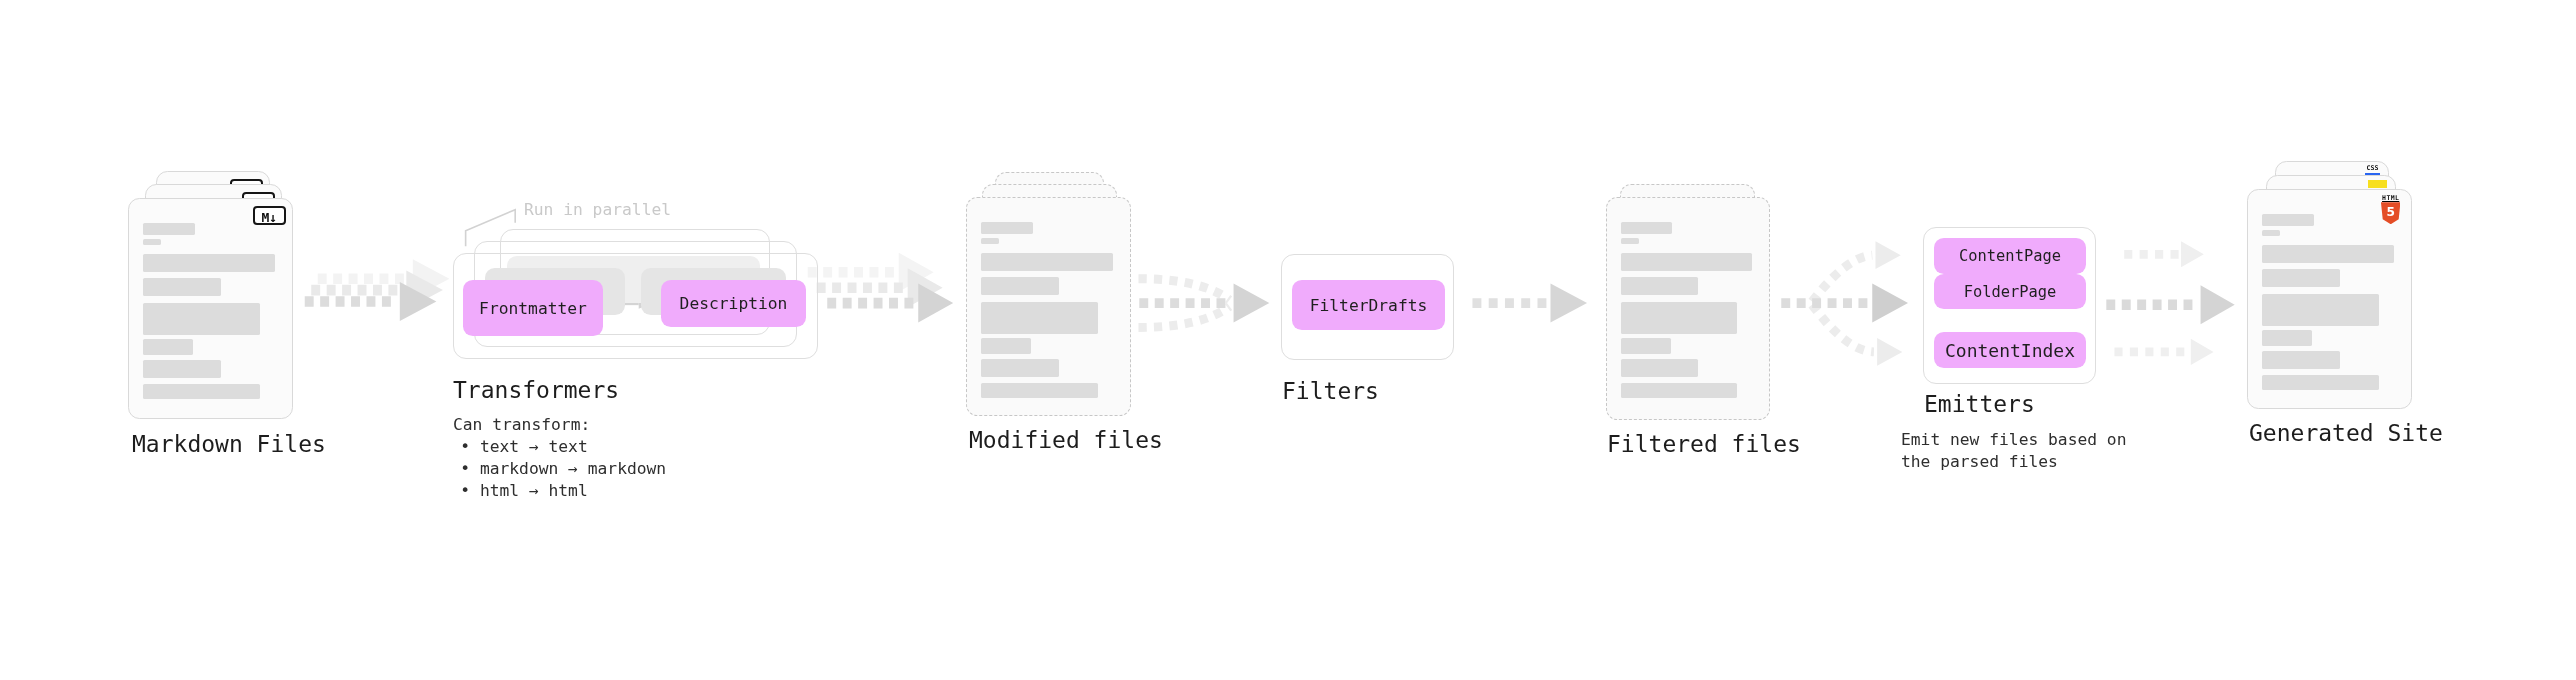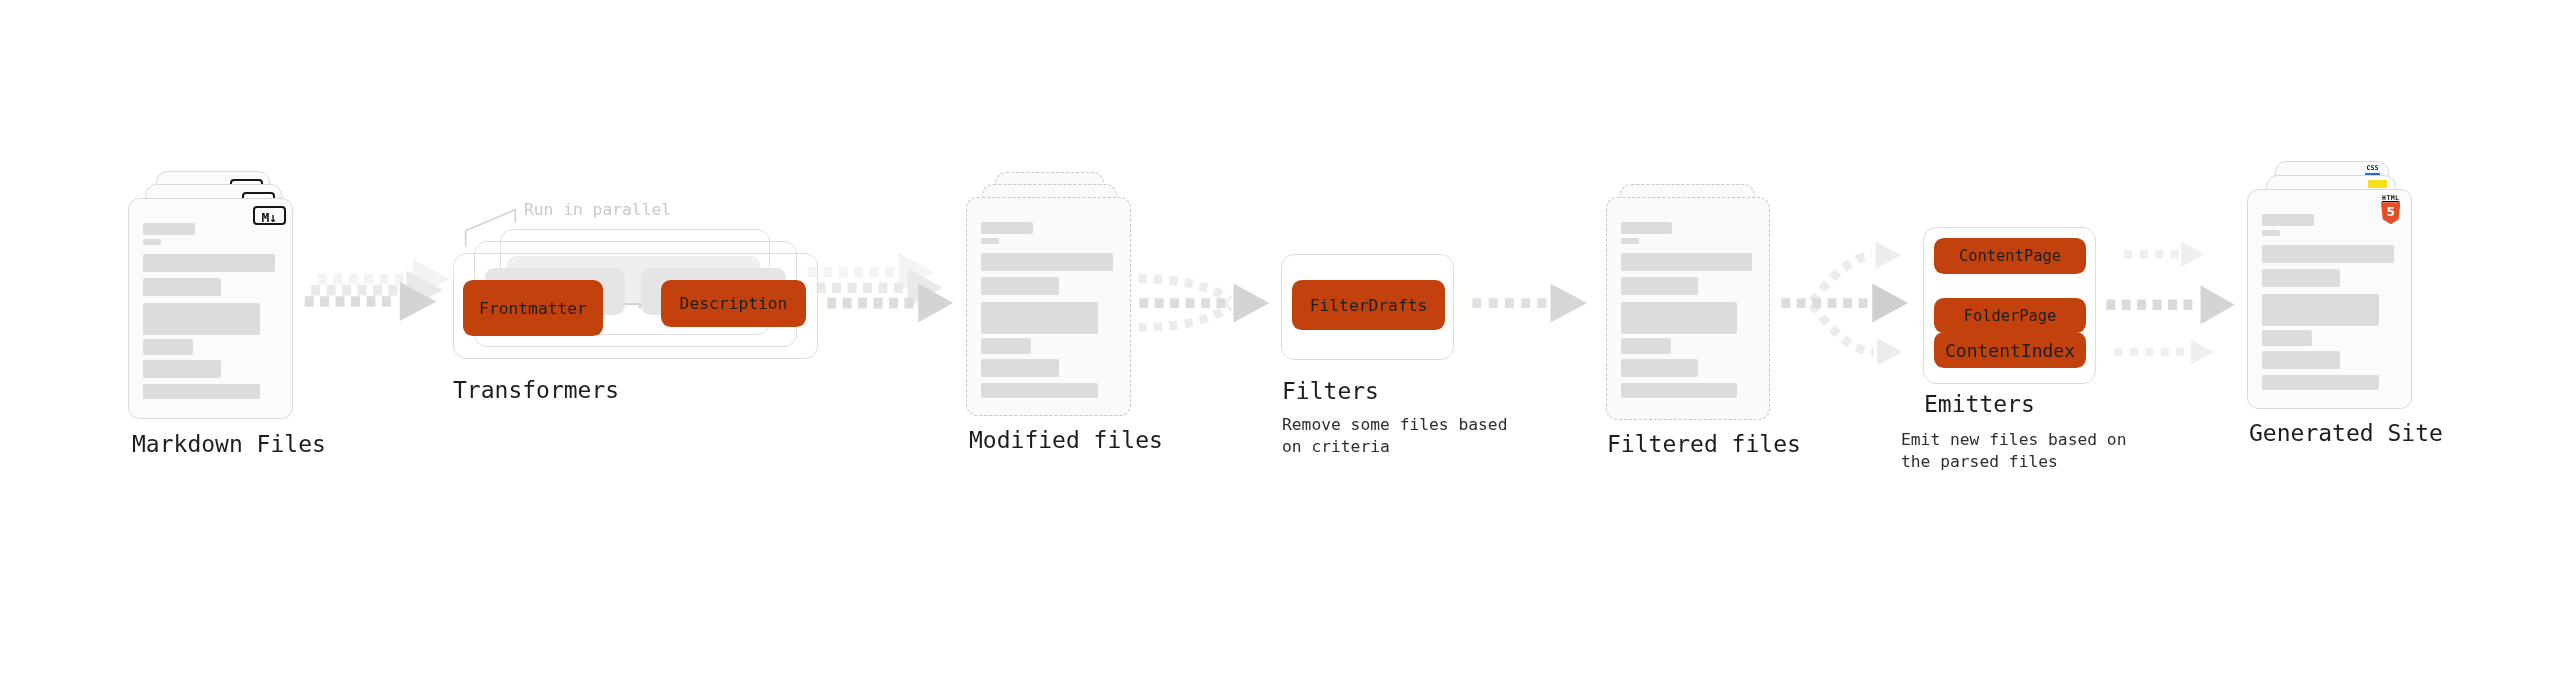--- a/index.html
+++ b/index.html
@@ -21,21 +21,21 @@
   .js-badge{position:absolute;right:8.1px;top:4.1px;width:18.7px;height:8.1px;background:#f7df1e;}
   .html5-badge{position:absolute;right:9.8px;top:4.9px;width:21px;text-align:center;text-decoration:underline;}
   .html5-word{font-size:6.5px;font-weight:bold;color:#111;letter-spacing:0.4px;line-height:7.3px;}
   .html5-shield{width:19.5px;height:22px;margin:0 auto;background:#e44d26;
                 clip-path:polygon(0 0,100% 0,91% 78%,50% 100%,9% 78%);position:relative;}
   .html5-shield span{position:absolute;left:0;right:0;top:3.3px;color:#fff;font-size:12.2px;font-weight:bold;
                      font-family:"DejaVu Sans",sans-serif;}
 
   
   .frame{position:absolute;border:1.6px solid #dedede;border-radius:13px;box-sizing:border-box;background:transparent;}
-  .chip{position:absolute;border-radius:9.8px;background:#c2410c;display:flex;align-items:center;justify-content:center;
+  .chip{position:absolute;border-radius:9.8px;background:#f0abfc;display:flex;align-items:center;justify-content:center;
         font-size:16.3px;color:#1f1f1f;box-sizing:border-box;}
   .chip.g1{background:#e5e5e5;}
   .chip.g2{background:#efefef;}
 
   
   .heading{position:absolute;font-size:23px;color:#1d1d1d;white-space:nowrap;}
   .desc{position:absolute;font-size:16.3px;line-height:22px;color:#2e2e2e;white-space:nowrap;}
   .note-text{position:absolute;font-size:16.3px;color:#c9c9c9;white-space:nowrap;}
 </style>
 </head>
@@ -145,20 +145,26 @@
 
     <div class="frame" style="left:474px;top:241px;width:323px;height:106px;"></div>
     <div class="chip g1" style="left:485px;top:268px;width:140px;height:47px;"></div>
     <div class="chip g1" style="left:641px;top:268px;width:145px;height:47px;"></div>
 
     <div class="frame" style="left:453px;top:253px;width:365px;height:106px;"></div>
     <div class="chip" style="left:463px;top:280px;width:140px;height:56px;">Frontmatter</div>
     <div class="chip" style="left:661px;top:280px;width:145px;height:47px;">Description</div>
   </div>
   <div class="heading" style="left:453px;top:377px;">Transformers</div>
+  <div class="desc" style="left:453px;top:414px;">
+    <div>Can transform:</div>
+    <div style="padding-left:7.3px;">• text → text</div>
+    <div style="padding-left:7.3px;">• markdown → markdown</div>
+    <div style="padding-left:7.3px;">• html → html</div>
+  </div>
 
   <div>
     <div class="card dashed" style="left:995px;top:172px;width:109px;height:98px;"></div>
     <div class="card dashed" style="left:982px;top:184px;width:135px;height:98px;"></div>
     <div class="card dashed" style="left:966px;top:197px;width:165px;height:219px;">
       <div class="bars">
           <div class="bar" style="width: 37%; height: 12.2px; margin-top: 0px;"></div>
           <div class="bar" style="width: 13%; height: 5.7px; margin-top: 4.1px;"></div>
           <div class="bar" style="width: 95%; height: 18px; margin-top: 9px;"></div>
           <div class="bar" style="width: 56%; height: 18px; margin-top: 6.5px;"></div>
@@ -169,24 +175,20 @@
         </div>
     </div>
   </div>
   <div class="heading" style="left:969px;top:427px;">Modified files</div>
 
   <div>
     <div class="frame" style="left:1281px;top:254px;width:173px;height:106px;"></div>
     <div class="chip" style="left:1292px;top:280px;width:153px;height:50px;text-align:center;">FilterDrafts</div>
   </div>
   <div class="heading" style="left:1282px;top:378px;">Filters</div>
-  <div class="desc" style="left:1282px;top:414px;">
-    <div>Remove some files based</div>
-    <div>on criteria</div>
-  </div>
 
   <div>
     <div class="card dashed" style="left:1620px;top:184px;width:135px;height:98px;"></div>
     <div class="card dashed" style="left:1606px;top:197px;width:164px;height:223px;">
       <div class="bars">
           <div class="bar" style="width: 37%; height: 12.2px; margin-top: 0px;"></div>
           <div class="bar" style="width: 13%; height: 5.7px; margin-top: 4.1px;"></div>
           <div class="bar" style="width: 95%; height: 18px; margin-top: 9px;"></div>
           <div class="bar" style="width: 56%; height: 18px; margin-top: 6.5px;"></div>
           <div class="bar" style="width: 84%; height: 32.5px; margin-top: 6.5px;"></div>
@@ -194,21 +196,21 @@
           <div class="bar" style="width: 56%; height: 18px; margin-top: 4.1px;"></div>
           <div class="bar" style="width: 84%; height: 14.6px; margin-top: 6.5px;"></div>
         </div>
     </div>
   </div>
   <div class="heading" style="left:1607px;top:431px;">Filtered files</div>
 
   <div>
     <div class="frame" style="left:1923px;top:227px;width:173px;height:157px;"></div>
     <div class="chip" style="left:1934px;top:238px;width:152px;height:36px;font-size:15.4px;">ContentPage</div>
-    <div class="chip" style="left:1934px;top:298px;width:152px;height:35px;font-size:15.4px;">FolderPage</div>
+    <div class="chip" style="left:1934px;top:274px;width:152px;height:35px;font-size:15.4px;">FolderPage</div>
     <div class="chip" style="left:1934px;top:332px;width:152px;height:36px;font-size:18px;">ContentIndex</div>
   </div>
   <div class="heading" style="left:1924px;top:391px;">Emitters</div>
   <div class="desc" style="left:1901px;top:429px;">
     <div>Emit new files based on</div>
     <div>the parsed files</div>
   </div>
 
   <div>
     <div class="card" style="left:2275px;top:161px;width:114px;height:122px;">

